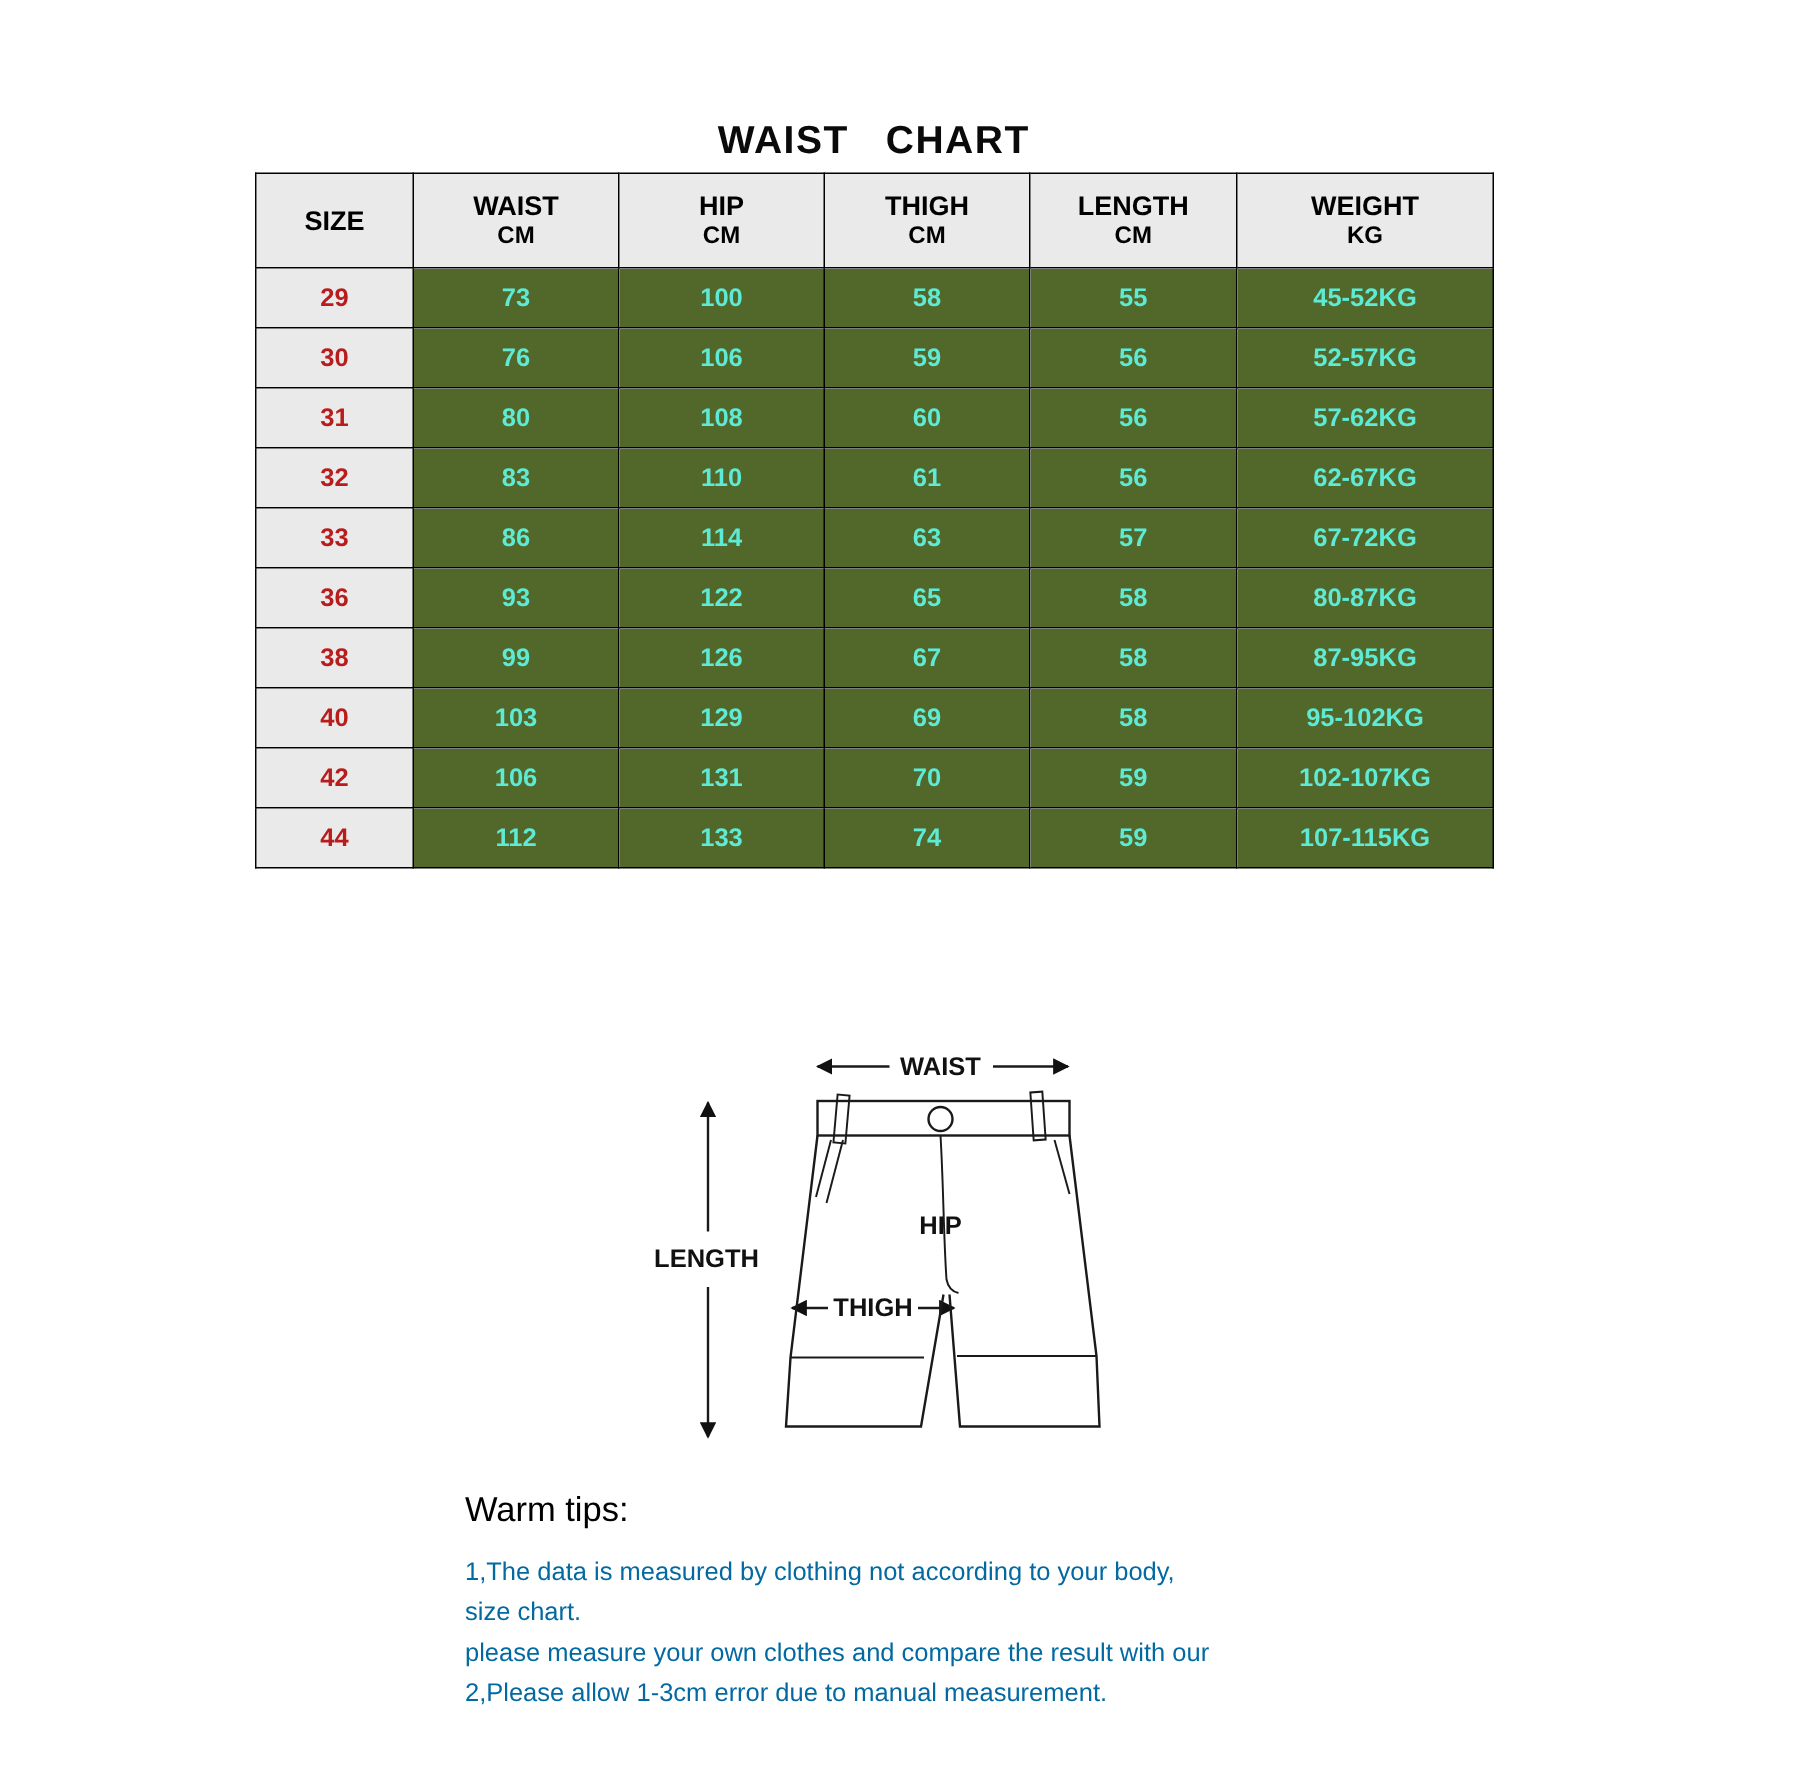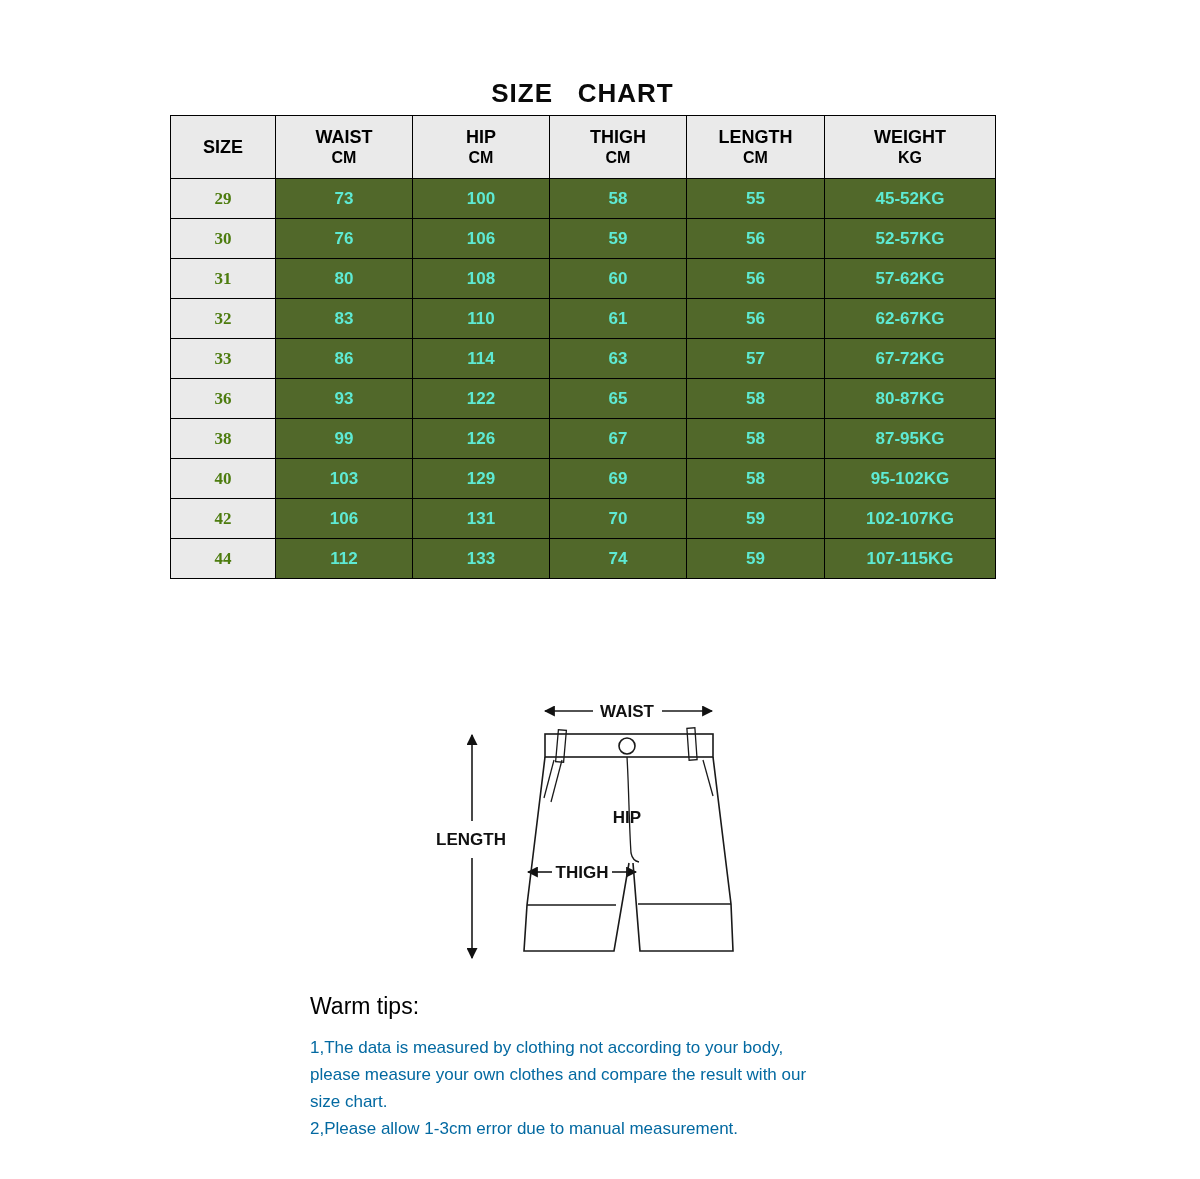--- a/index.html
+++ b/index.html
@@ -24,41 +24,41 @@
     border:1px solid #000; text-align:center; vertical-align:middle;
     overflow:hidden;
   }
   .size-table thead th {
     height:63px; background:var(--gray, #eaeaea);
     font-size:18px; font-weight:bold; line-height:1.25;
   }
   .size-table .unit { display:block; font-size:16px; font-weight:bold;text-align:center; }
   .size-table .unit:empty { display:none; }
   .size-table tbody td { height:40px; font-size:17px; font-weight:bold; }
-  .size-table td.size-col { background:var(--gray, #eaeaea); color:#4d7c0f;font-family:Liberation Serif, serif; }
+  .size-table td.size-col { background:var(--gray, #eaeaea); color:#b91c1c; }
   .size-table td.val { background:var(--green, #51682a); color:#5eead4; }
 
   svg.shorts { position:absolute; left:400px; top:688px; }
   svg.shorts .ln { stroke:#1a1a1a; stroke-width:1.6; fill:none; }
   svg.shorts .thin { stroke:#1a1a1a; stroke-width:1.3; fill:none; }
   svg.shorts text {
     font-family:"Liberation Sans", sans-serif;
     font-size:17px; font-weight:bold; fill:#111;
   }
 
   .tips { position:absolute; left:310px; top:993px; width:640px; }
   .tips-heading { font-size:23px; font-weight:normal; margin-bottom:14px; }
   .tips-line { font-size:17px; line-height:27px; color:#0369a1; }
 </style>
 </head>
 <body>
 
 <div class="canvas">
 
-  <div class="title">SIZE   CHART</div>
+  <div class="title">WAIST   CHART</div>
 
   <table class="size-table">
     <colgroup>
       <col style="width:105px">
       <col style="width:137px">
       <col style="width:137px">
       <col style="width:137px">
       <col style="width:138px">
       <col style="width:171px">
     </colgroup>
@@ -218,18 +218,18 @@
 
       <path class="thin" d="M154,72 L144,110"></path>
       <path class="thin" d="M162,72 L151,114"></path>
       <path class="thin" d="M303,72 L313,108"></path>
     </g>
   </svg>
 
   <div class="tips">
     <div class="tips-heading">Warm tips:</div>
     <div class="tips-line">1,The data is measured by clothing not according to your body,</div>
+    <div class="tips-line">size chart.</div>
     <div class="tips-line">please measure your own clothes and compare the result with our</div>
-    <div class="tips-line">size chart.</div>
     <div class="tips-line">2,Please allow 1-3cm error due to manual measurement.</div>
   </div>
 
 </div>
 
 </body></html>

